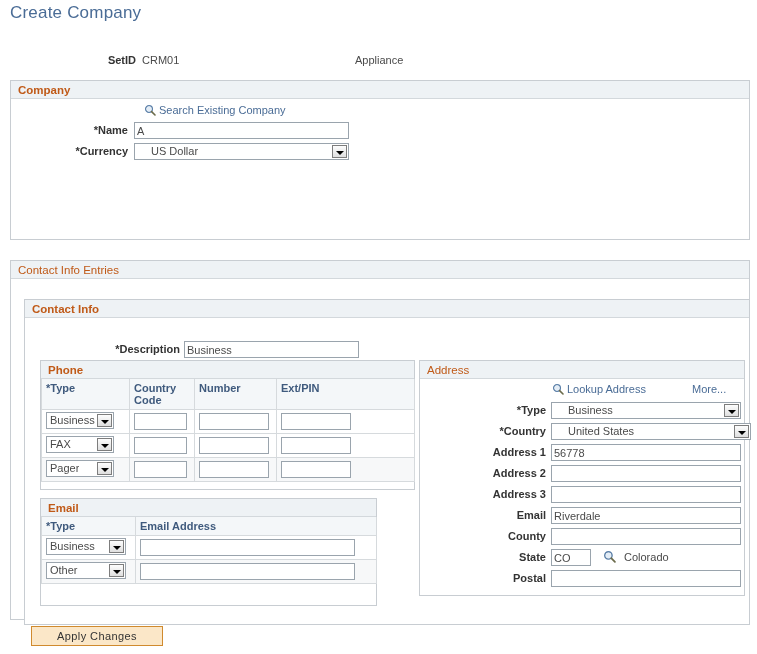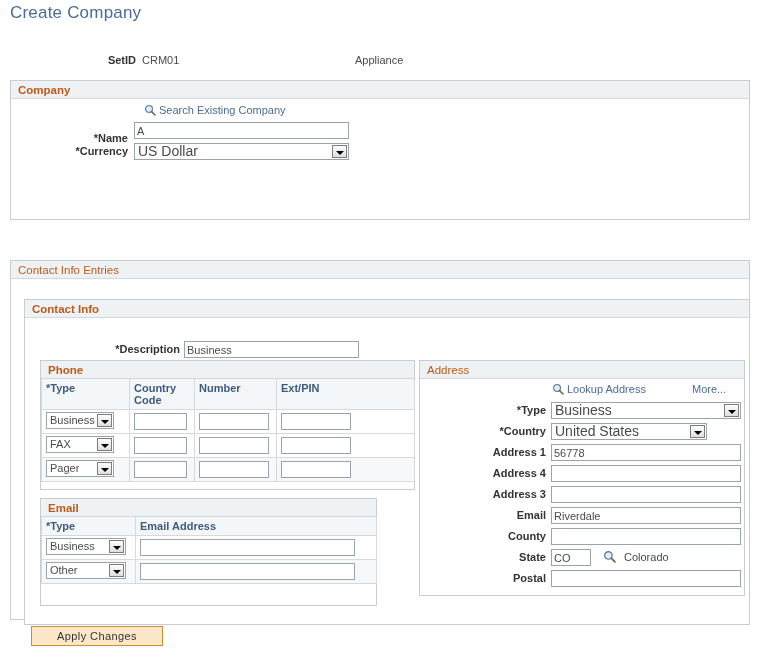--- a/index.html
+++ b/index.html
@@ -55,21 +55,21 @@
     background: #eef2f5;
     border-bottom: 1px solid #d3d8dc;
     padding-left: 7px;
     color: #c05a18;
     font-size: 11.5px;
   }
   .grp-hdr.bold { font-weight: bold; }
   .grp-body { position: relative; }
 
   
-  #company-group   { left: 10px; top: 80px;  width: 740px; height: 140px; }
+  #company-group   { left: 10px; top: 80px;  width: 740px; height: 160px; }
   #contact-entries { left: 10px; top: 260px; width: 740px; height: 360px; }
   #purchasing-group{ left: 13px; top: 166px; width: 702px; height: 87px;  }
   #contact-info    { left: 13px; top: 20px;  width: 726px; height: 326px; }
   #phone-group     { left: 15px; top: 42px;  width: 375px; height: 130px; }
   #email-group     { left: 15px; top: 180px; width: 337px; height: 108px; }
   #address-group   { left: 394px;top: 42px;  width: 326px; height: 236px; }
 
   
   .lnk {
     color: #4a6c96;
@@ -101,22 +101,22 @@
   }
 
   
   .sel {
     position: absolute;
     border: 1px solid #9aa4ad;
     background: #ffffff;
     height: 17px;
   }
   .sel .selval {
-    position: absolute; left: 3px; top: 0;
-    line-height: 15px; font-size: 14px; color: #4a4a4a;
+    position: absolute; left: 16px; top: 0;
+    line-height: 15px; font-size: 11px; color: #4a4a4a;
     white-space: nowrap; overflow: hidden;
   }
   .sel .arrow {
     position: absolute; right: 1px; top: 1px;
     width: 15px; height: 13px;
     background: linear-gradient(#fdfdfd, #dfdfdf);
     border: 1px solid #7d7d7d;
   }
   .sel .arrow::after {
     content: "";
@@ -236,21 +236,21 @@
     <a class="lnk" style="position:absolute; left:133px; top:5px;">
       <span class="magnifier">
         <svg width="12" height="12" viewBox="0 0 12 12">
           <circle cx="5" cy="5" r="3.4" fill="none" stroke="#5a7fa8" stroke-width="1.3"></circle>
           <circle cx="5" cy="5" r="2.4" fill="#dce9f5" opacity="0.8"></circle>
           <line x1="7.6" y1="7.6" x2="11" y2="11" stroke="#6b6b4b" stroke-width="1.6" stroke-linecap="round"></line>
         </svg>
       </span><span>Search Existing Company</span>
     </a>
 
-    <span class="flabel" style="left:20px; top:25px; width:97px;margin-top:8px;">*Name</span>
+    <span class="flabel" style="left:20px; top:25px; width:97px;">*Name</span>
     <input class="txt" style="left: 123px; top: 23px; width: 215px;" value="A">
 
     <span class="flabel" style="left:20px; top:46px; width:97px;">*Currency</span>
     <div class="sel" style="left:123px; top:44px; width:215px;">
       <span class="selval">US Dollar</span>
       <span class="arrow"></span>
     </div>
 
     <div class="grp" id="purchasing-group">
       <div class="grp-hdr">Purchasing Options</div>
@@ -423,29 +423,29 @@
             </a>
             <a class="lnk" style="position:absolute; left:272px; top:4px;">More...</a>
 
             <span class="flabel" style="left:8px; top:25px; width:118px;">*Type</span>
             <div class="sel" style="left:131px; top:23px; width:190px;">
               <span class="selval">Business</span>
               <span class="arrow"></span>
             </div>
 
             <span class="flabel" style="left:8px; top:46px; width:118px;">*Country</span>
-            <div class="sel" style="left:131px; top:44px; width:156px;">
+            <div class="sel" style="left:131px; top:44px; width:200px;">
               <span class="selval">United States</span>
               <span class="arrow"></span>
             </div>
 
             <span class="flabel" style="left:8px; top:67px; width:118px;">Address 1</span>
             <input class="txt" style="left: 131px; top: 65px; width: 190px;" value="56778">
 
-            <span class="flabel" style="left:8px; top:88px; width:118px;">Address 4</span>
+            <span class="flabel" style="left:8px; top:88px; width:118px;">Address 2</span>
             <input class="txt" style="left: 131px; top: 86px; width: 190px;" value="">
 
             <span class="flabel" style="left:8px; top:109px; width:118px;">Address 3</span>
             <input class="txt" style="left: 131px; top: 107px; width: 190px;" value="">
 
             <span class="flabel" style="left:8px; top:130px; width:118px;">Email</span>
             <input class="txt" style="left: 131px; top: 128px; width: 190px;" value="Riverdale">
 
             <span class="flabel" style="left:8px; top:151px; width:118px;">County</span>
             <input class="txt" style="left: 131px; top: 149px; width: 190px;" value="">

